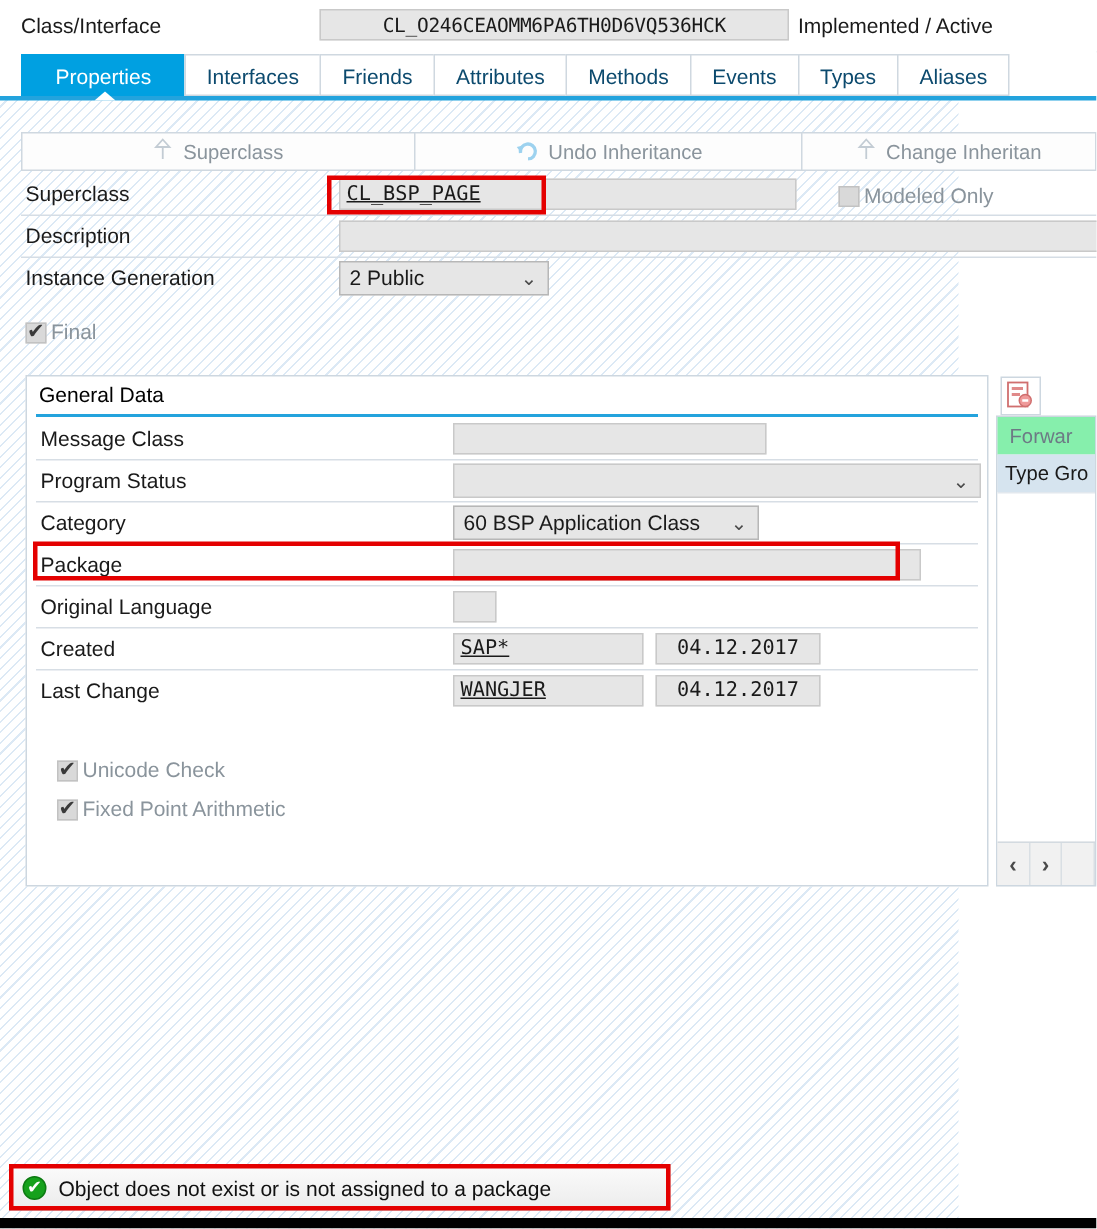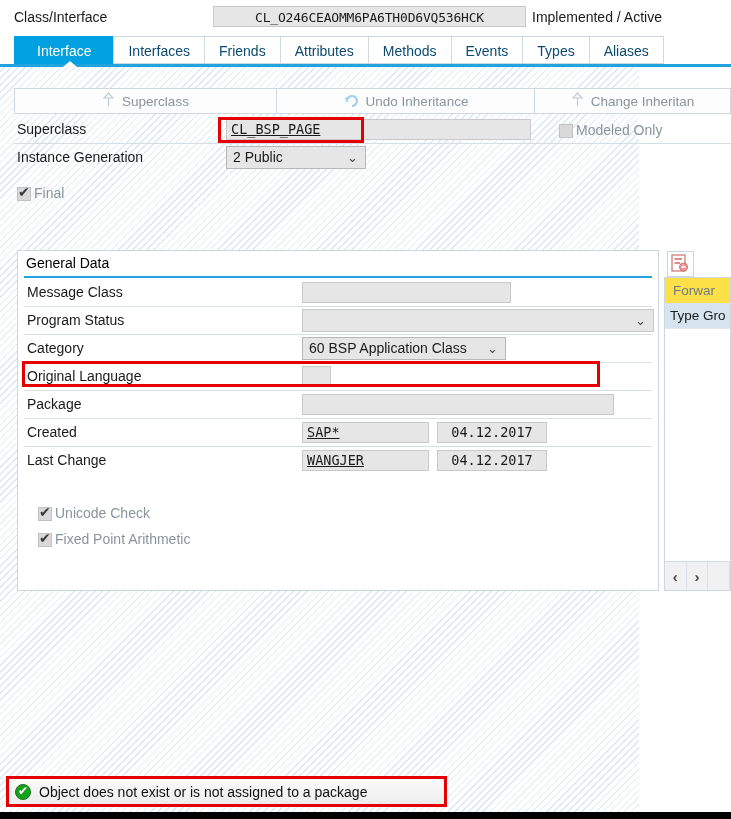--- a/index.html
+++ b/index.html
@@ -275,21 +275,21 @@
   }
   .sp-head {
     position: absolute;
     left: 0; top: 0;
     width: 100%; height: 25px;
     line-height: 25px;
     padding-left: 8px;
     box-sizing: border-box;
     font-size: 13.5px;
     color: #6d7a85;
-    background: #fde047;
+    background: #86efac;
     white-space: nowrap;
     overflow: hidden;
   }
   .sp-sel {
     position: absolute;
     left: 0; top: 25px;
     width: 100%; height: 25px;
     line-height: 25px;
     padding-left: 5px;
     box-sizing: border-box;
@@ -382,21 +382,21 @@
 <div id="app" class="stripes">
 
   <div class="header">
     <span class="header-label">Class/Interface</span>
     <div class="header-name">CL_O246CEAOMM6PA6TH0D6VQ536HCK</div>
     <span class="header-status">Implemented / Active</span>
   </div>
 
   <div class="tabstrip">
     <div class="tabs">
-      <div class="tab active">Interface</div>
+      <div class="tab active">Properties</div>
       <div class="tab">Interfaces</div>
       <div class="tab">Friends</div>
       <div class="tab">Attributes</div>
       <div class="tab">Methods</div>
       <div class="tab">Events</div>
       <div class="tab">Types</div>
       <div class="tab">Aliases</div>
     </div>
   </div>
   <div class="tab-underline"></div>
@@ -437,20 +437,24 @@
     <div class="frow">
       <span class="lbl">Superclass</span>
       <div class="fld input-text" style="left:212px; width:305px;">
         <span class="underlined">CL_BSP_PAGE</span>
       </div>
       <div style="position:absolute; left:545px; top:6px;">
         <span class="cbox"></span><span class="cbtext">Modeled Only</span>
       </div>
     </div>
 
+    <div class="frow">
+      <span class="lbl">Description</span>
+      <div class="fld input-text" style="left:212px; width:519px;"></div>
+    </div>
 
     <div class="frow" style="border-bottom:none;">
       <span class="lbl">Instance Generation</span>
       <div class="sel" style="left:212px; width:140px;">
         <span>2 Public</span>
         <span class="chev">⌄</span>
       </div>
     </div>
 
     <div class="cbrow" style="margin-top:14px;">
@@ -479,27 +483,27 @@
 
       <div class="frow">
         <span class="lbl">Category</span>
         <div class="sel" style="left:278px; width:204px;">
           <span>60 BSP Application Class</span>
           <span class="chev">⌄</span>
         </div>
       </div>
 
       <div class="frow">
+        <span class="lbl">Package</span>
+        <div class="fld input-text" style="left:278px; width:312px;"></div>
+      </div>
+
+      <div class="frow">
         <span class="lbl">Original Language</span>
         <div class="fld input-text" style="left:278px; width:29px;"></div>
-      </div>
-
-      <div class="frow">
-        <span class="lbl">Package</span>
-        <div class="fld input-text" style="left:278px; width:312px;"></div>
       </div>
 
       <div class="frow">
         <span class="lbl">Created</span>
         <div class="fld input-text" style="left:278px; width:127px;">
           <span class="underlined">SAP*</span>
         </div>
         <div class="fld input-text" style="left:413px; width:110px; text-align:center; padding-left:0;">04.12.2017</div>
       </div>
 

